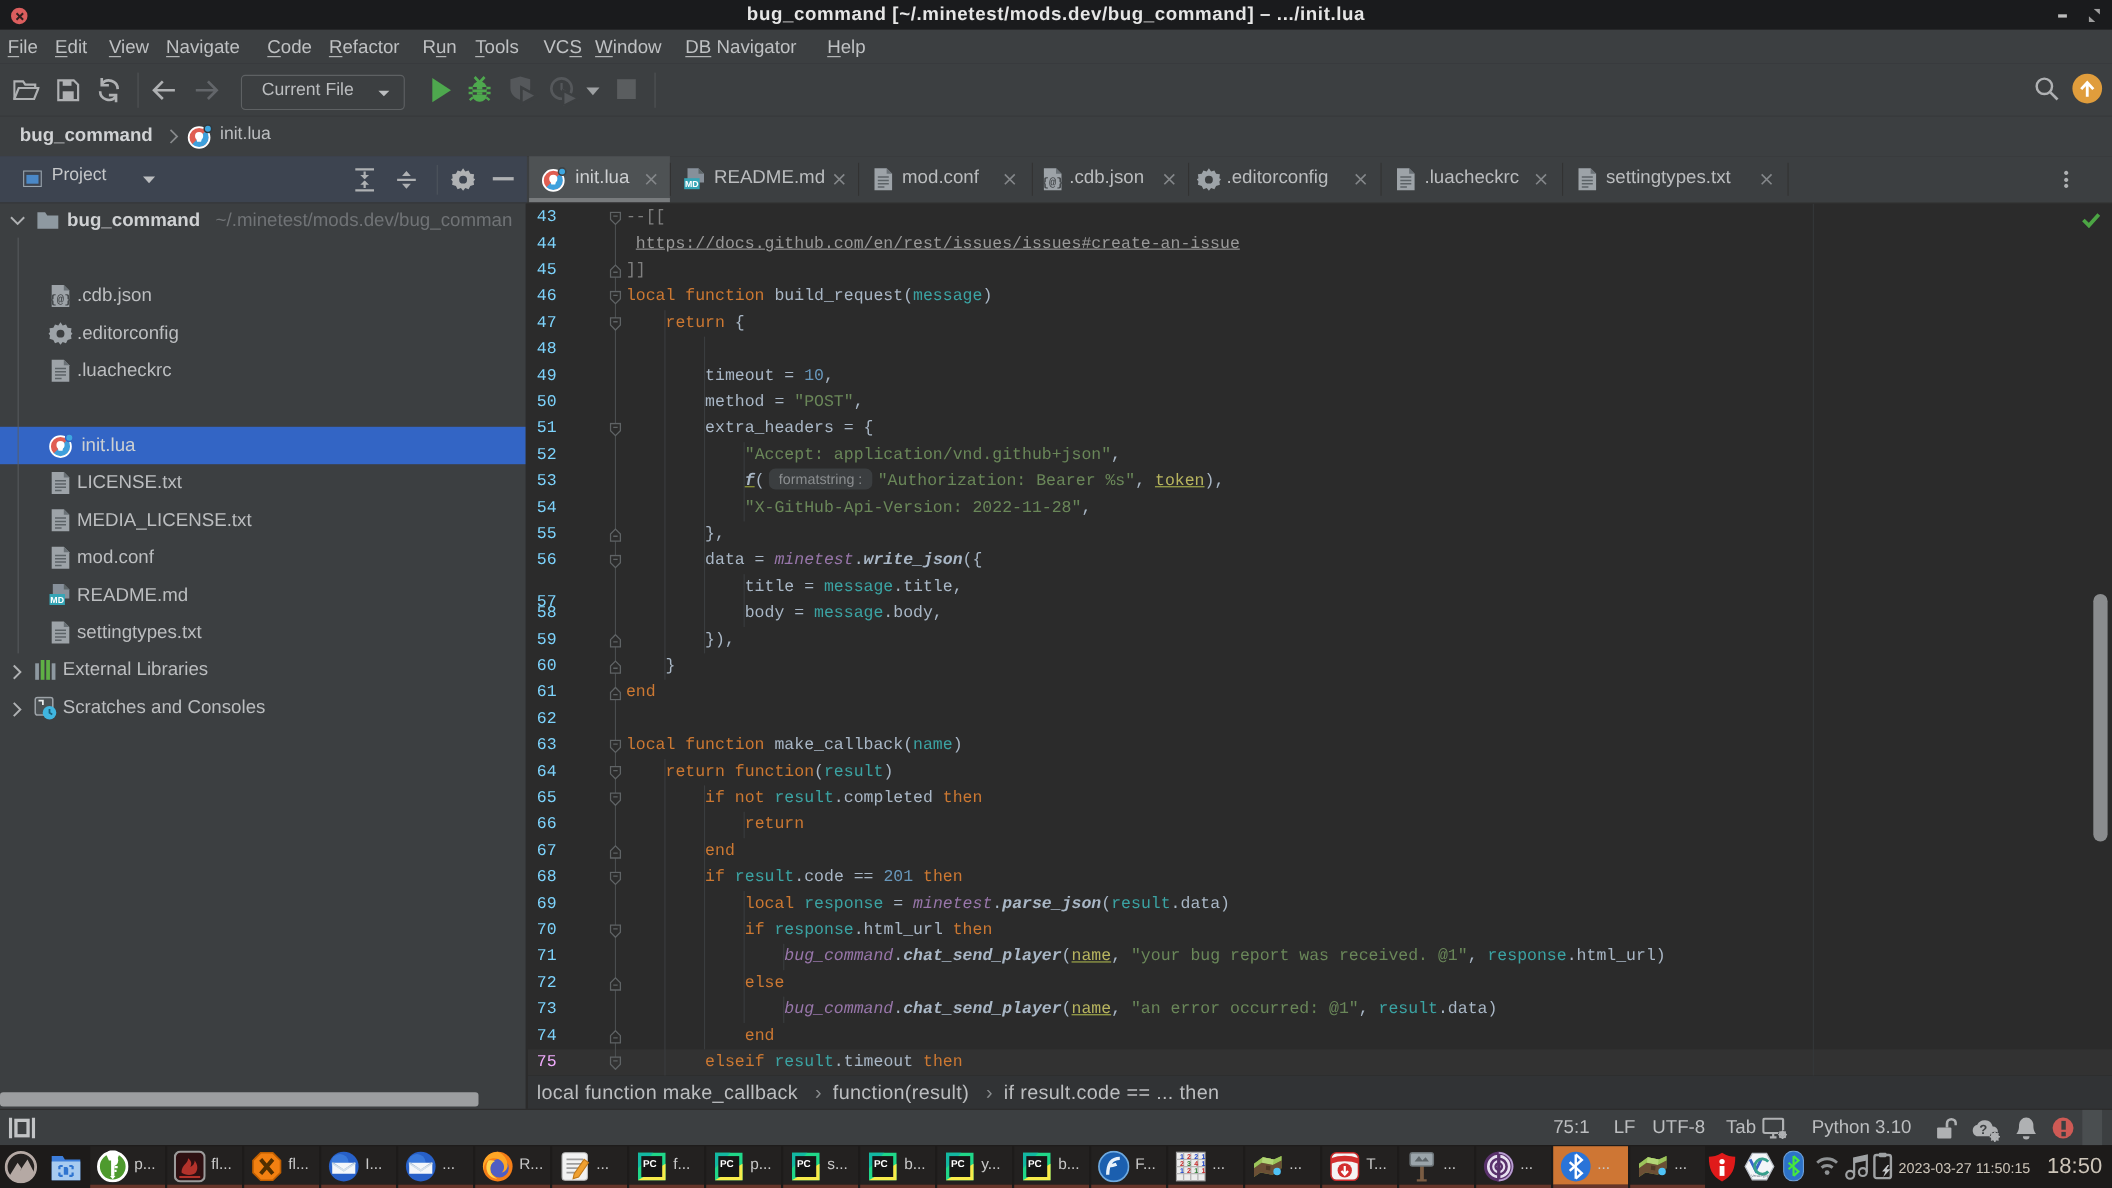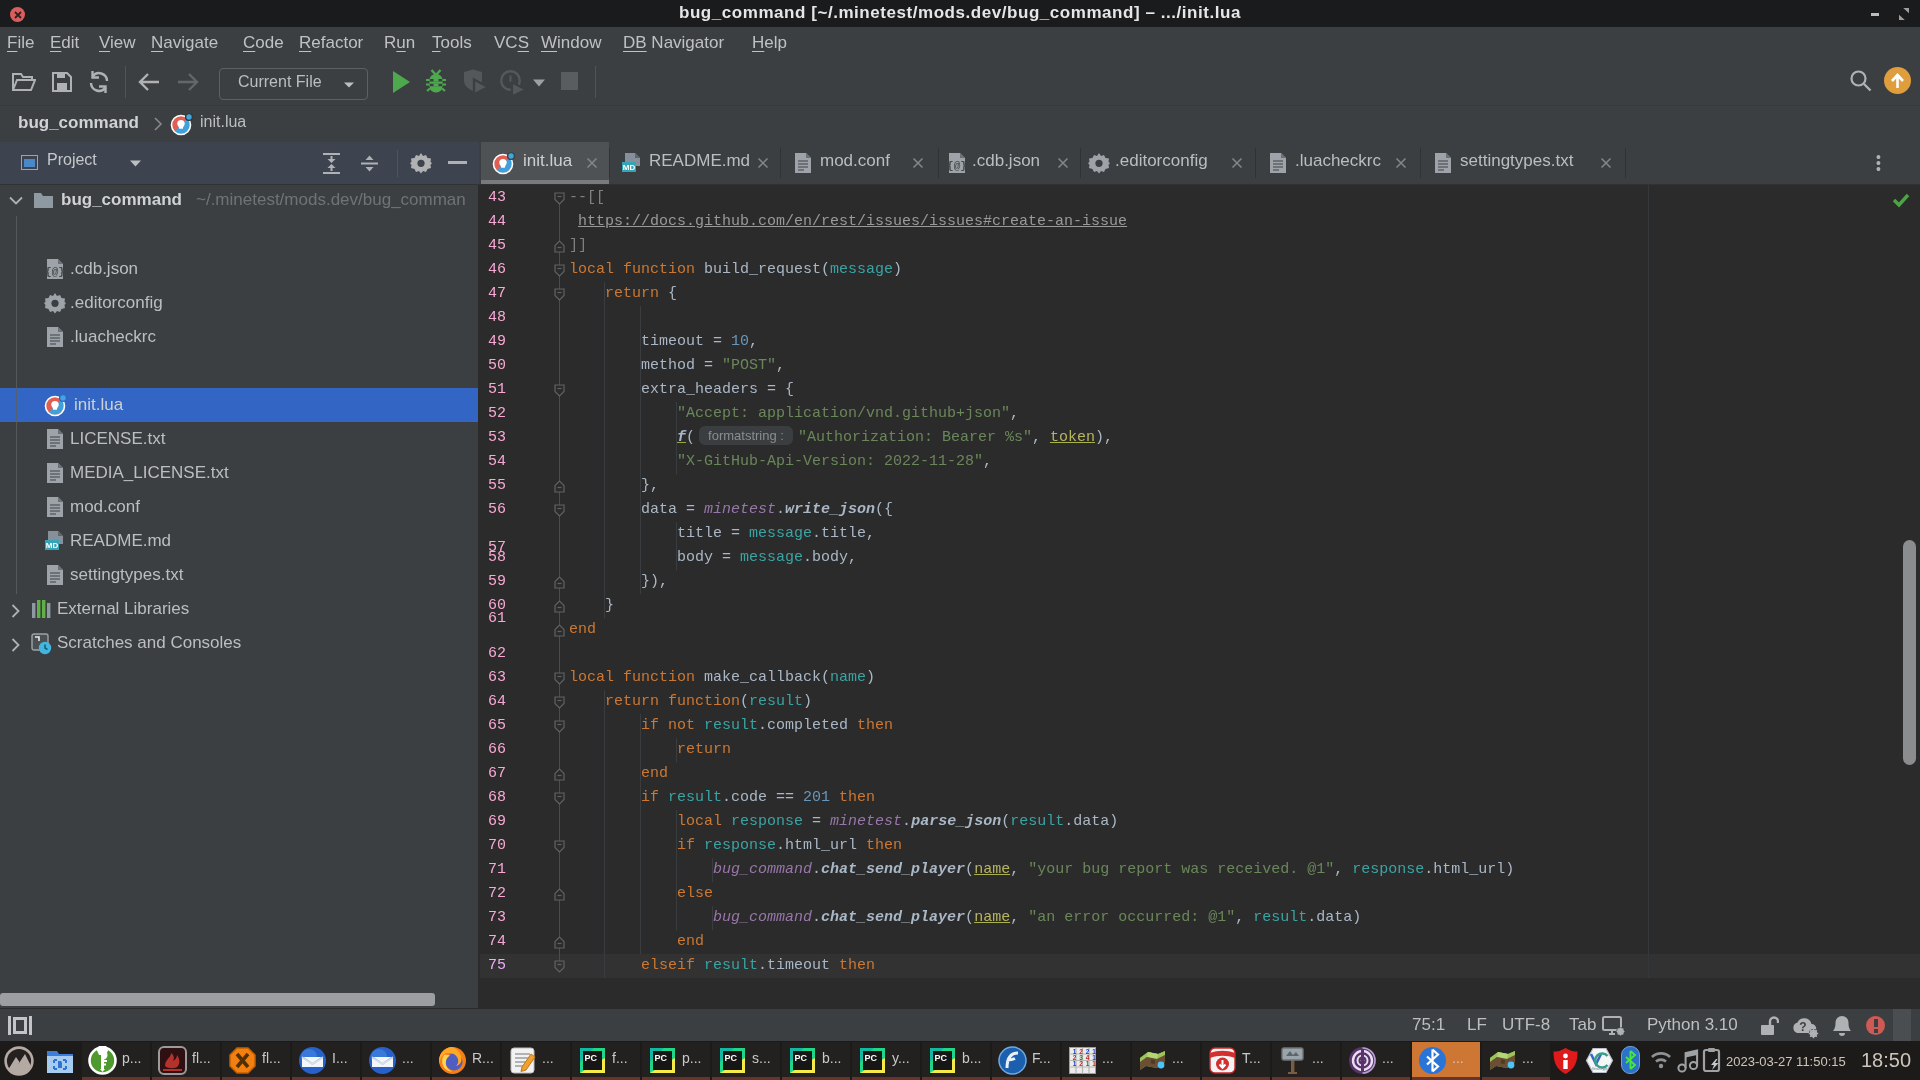--- a/index.html
+++ b/index.html
@@ -33,21 +33,21 @@
   
   #project { left:0; top:185px; width:478px; height:824px; background:#3C3F41;
     color:#BCBEC0; font-size:17px; overflow:hidden; }
   .trow { position:absolute; left:0; width:478px; height:34px; line-height:34px; white-space:nowrap; }
   #splitter { left:478px; top:185px; width:2px; height:824px; background:#2B2B2B; }
   
   #editor { left:480px; top:185px; width:1440px; height:793px; background:#2B2B2B; overflow:hidden; }
   .cl { position:absolute; left:89px; height:24px; line-height:24px; white-space:pre;
     font-family:"Liberation Mono", monospace; font-size:15px; color:#A9B7C6; }
   .num { position:absolute; left:0px; width:26px; height:24px; line-height:24px; text-align:right;
-    font-family:"Liberation Mono", monospace; font-size:15px; color:#f9a8d4; }
+    font-family:"Liberation Mono", monospace; font-size:15px; color:#7dd3fc; }
   .k { color:#CC7832; } .s { color:#6A8759; } .n { color:#6897BB; }
   .c { color:#808080; } .p { color:#3BA3A3; } .g { color:#9876AA; font-style:italic; }
   .fn { font-weight:bold; font-style:italic; }
   .uv { color:#B8B55F; text-decoration:underline; text-decoration-color:#A8B14C; }
   .lk { color:#999999; text-decoration:underline; }
   .inlay { display:inline-block; background:#3B3E40; color:#8A8D8F; border-radius:6px;
     font-family:"Liberation Sans", sans-serif; font-size:13px; line-height:19px; height:19px;
     padding:0 9px; vertical-align:1px; margin:0 5px 0 4px; }
   
   #bread { left:480px; top:978px; width:1440px; height:30px; background:#313335;
@@ -423,21 +423,21 @@
     <div class="num" style="top:193px">51</div>
       <div class="num" style="top:217px">52</div>
     <div class="num" style="top:241px">53</div>
       <div class="num" style="top:265px">54</div>
     <div class="num" style="top:289px">55</div>
       <div class="num" style="top:313px">56</div>
     <div class="num" style="top:351px">57</div>
       <div class="num" style="top:361px">58</div>
     <div class="num" style="top:385px">59</div>
       <div class="num" style="top:409px">60</div>
-    <div class="num" style="top:422px">61</div>
+    <div class="num" style="top:433px">61</div>
       <div class="num" style="top:457px">62</div>
     <div class="num" style="top:481px">63</div>
       <div class="num" style="top:505px">64</div>
     <div class="num" style="top:529px">65</div>
       <div class="num" style="top:553px">66</div>
     <div class="num" style="top:577px">67</div>
       <div class="num" style="top:601px">68</div>
     <div class="num" style="top:625px">69</div>
       <div class="num" style="top:649px">70</div>
     <div class="num" style="top:673px">71</div>
@@ -550,20 +550,25 @@
       </svg>
     <svg class="abs" style="left:74px;top:775px" width="11" height="13" viewBox="0 0 11 13">
         <path d="M1 1 H10 V7.5 L5.5 12 L1 7.5 Z" fill="#323232" stroke="#5F6365" stroke-width="1.2"></path>
         <path d="M3.5 4.5 H7.5" stroke="#5F6365" stroke-width="1.2"></path>
       </svg>
     <svg class="abs" style="left:1412px;top:8px" width="18" height="15" viewBox="0 0 18 15">
         <path d="M2 7 L7 12 L16 2" fill="none" stroke="#4CA544" stroke-width="3.4"></path>
       </svg>
     <div class="abs" style="left:1423px;top:355px;width:13px;height:225px;border-radius:7px;background:#8A8C8E;"></div>
   </div>
+  <div class="abs" id="bread">
+    <span style="margin-left:8px;">local function make_callback</span>
+    <span style="color:#8A8D8F;margin:0 10px;">›</span><span>function(result)</span>
+    <span style="color:#8A8D8F;margin:0 10px;">›</span><span>if result.code == ... then</span>
+  </div>
   <div class="abs" id="status">
     <svg class="abs" style="left:8px;top:7px" width="24" height="19" viewBox="0 0 24 19">
       <path d="M1.5 0 V19 M22.5 0 V19" stroke="#C2C4C6" stroke-width="3"></path>
       <rect x="6.5" y="2.5" width="11" height="14" fill="none" stroke="#C2C4C6" stroke-width="3"></rect>
     </svg>
     <span class="sitem" style="left:1412px">75:1</span>
     <span class="sitem" style="left:1467px">LF</span>
     <span class="sitem" style="left:1502px">UTF-8</span>
     <span class="sitem" style="left:1569px">Tab</span>
     <svg class="abs" style="left:1602px;top:7px" width="24" height="21" viewBox="0 0 24 21">

